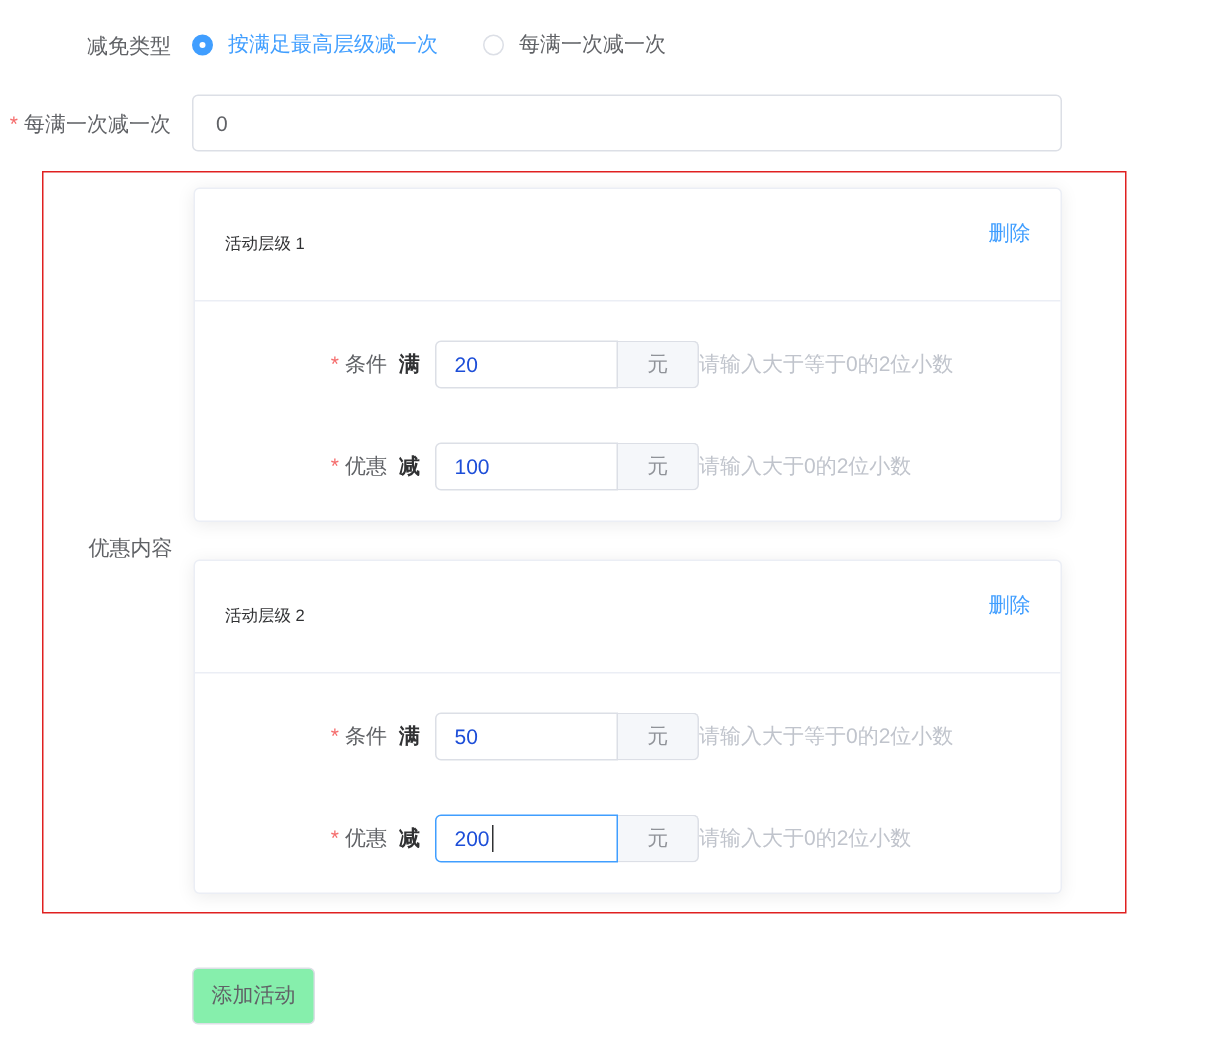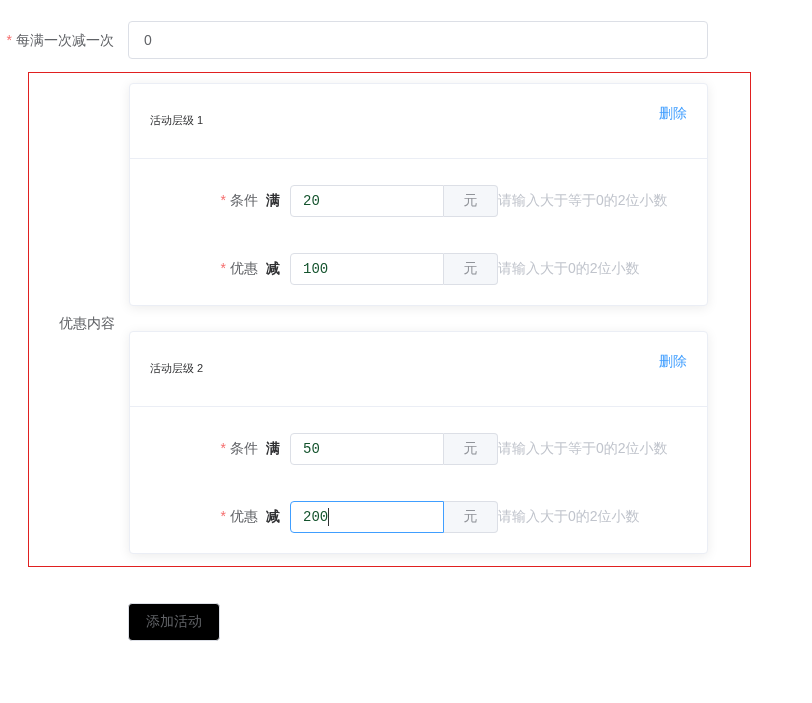--- a/index.html
+++ b/index.html
@@ -69,49 +69,62 @@
   }
   .card-body { padding:26px 20px 20px 20px; }
 
   .field-row { display:flex; align-items:center; height:32px; }
   .field-row + .field-row { margin-top:36px; }
   .field-label { width:130px; flex:0 0 130px; text-align:right; color:#606266; }
   .kw { font-weight:bold; color:#303133; margin-left:8px; }
   .input-group { display:flex; margin-left:10px; height:32px; }
   .input-wrap { position:relative; }
   .small-input {
-    width:154px; height:32px; border:1px solid #DCDFE6;
+    width:122px; height:32px; border:1px solid #DCDFE6;
     border-radius:4px 0 0 4px; padding:0 12px; font-size:14px;
-    color:#14532d; outline:none; font-family:Liberation Mono, monospace; background:#fff;
+    color:#1d4ed8; outline:none; font-family:Liberation Sans, sans-serif; background:#fff;
   }
   .small-input.focused { border-color:#409EFF; position:relative; z-index:1; }
   .caret {
     position:absolute; left:38px; top:7px; width:1px; height:18px;
     background:#303133; z-index:2;
   }
   .unit-suffix {
     width:54px; height:32px; background:#F5F7FA; color:#909399;
     border:1px solid #DCDFE6; border-left:none; border-radius:0 4px 4px 0;
     display:flex; align-items:center; justify-content:center; font-size:14px;
   }
   .hint { margin-left:0; color:#C0C4CC; font-size:14px; white-space:nowrap; }
 
   
   .bottom-row { margin:36px 0 0 128px; }
   .add-btn {
-    width:92px; height:38px; background:#000000; border:1px solid #DCDFE6;
+    width:82px; height:38px; background:#86efac; border:1px solid #DCDFE6;
     border-radius:4px; color:#606266; font-size:14px; cursor:pointer;
     font-family:Liberation Mono, monospace;
   }
 </style>
 </head>
 <body>
 
 <div class="form">
 
+  <div class="form-row row-radio">
+    <div class="label-col">减免类型</div>
+    <div class="radio-group">
+      <div class="radio selected">
+        <span class="radio-dot"></span>
+        <span class="radio-label">按满足最高层级减一次</span>
+      </div>
+      <div class="radio">
+        <span class="radio-dot"></span>
+        <span class="radio-label">每满一次减一次</span>
+      </div>
+    </div>
+  </div>
 
   <div class="form-row">
     <div class="label-col"><span class="req">*</span><span>每满一次减一次</span></div>
     <div class="ctrl-col">
       <input class="big-input" type="text" value="0" style="">
     </div>
   </div>
 
   <div class="red-box">
     <div class="label-col">优惠内容</div>

